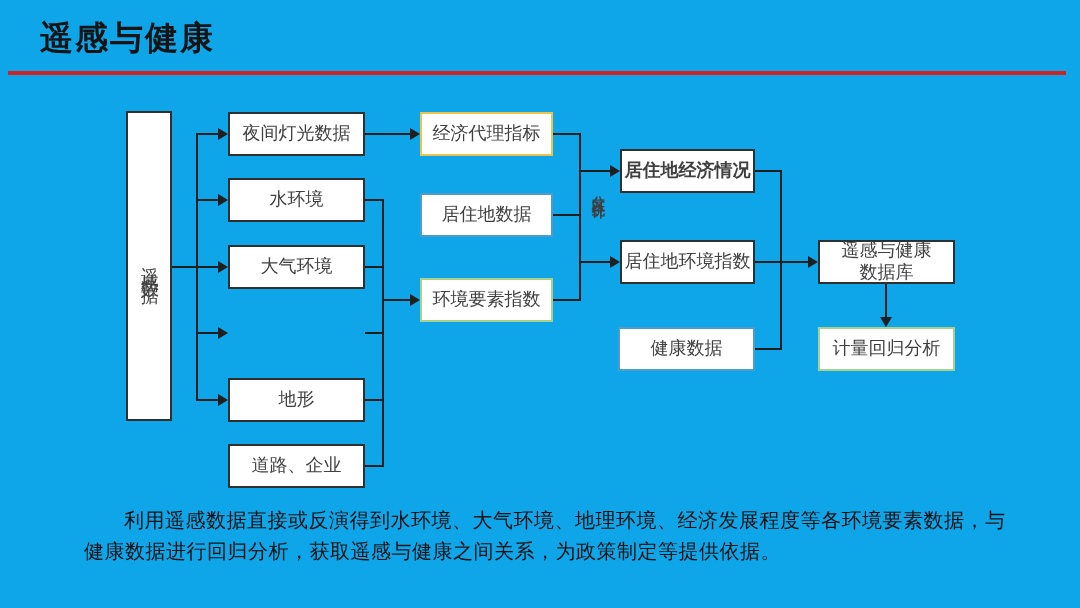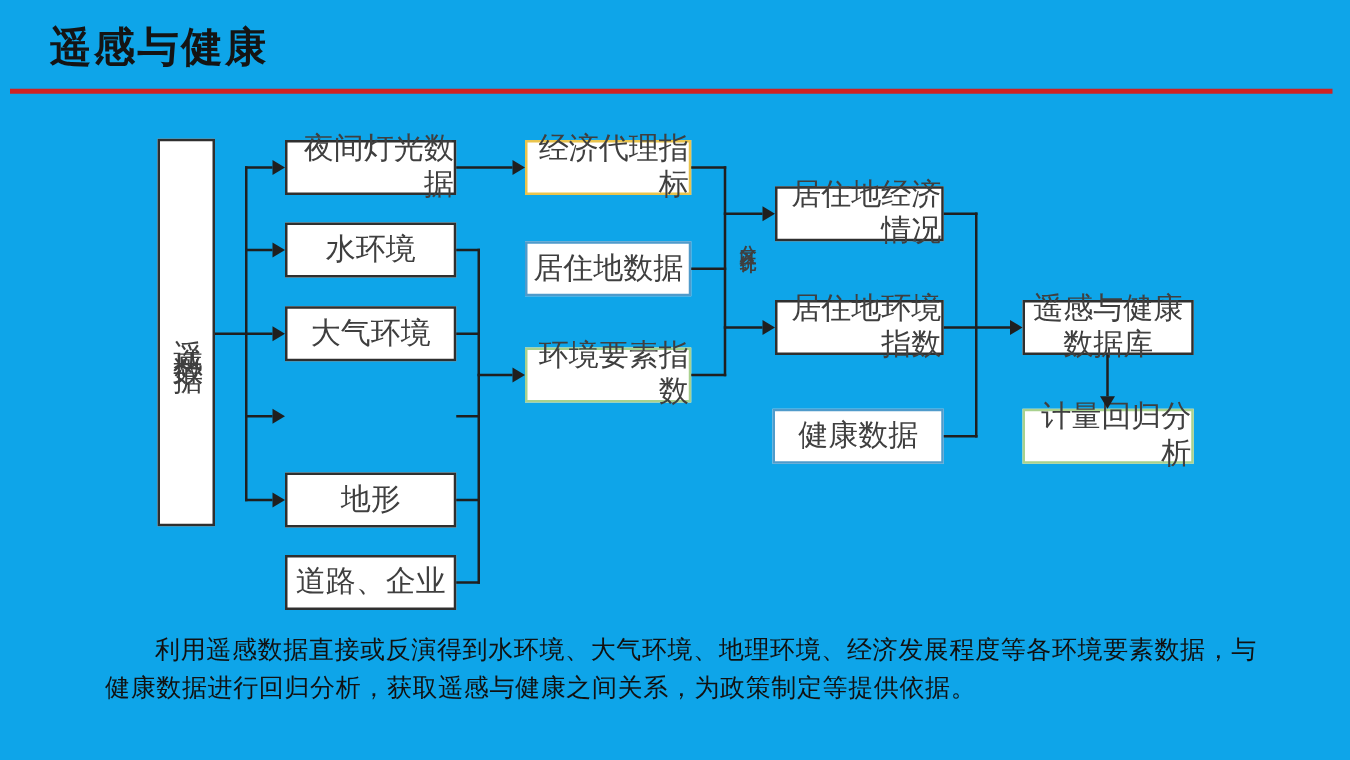--- a/index.html
+++ b/index.html
@@ -5,22 +5,22 @@
   html,body{margin:0;padding:0;background:#fff;}
   body{font-family:"Liberation Sans","DejaVu Sans",sans-serif;}
   #slide{position:relative;width:1080px;height:608px;background:#0ea5e9;overflow:hidden;}
 
   
   .title{position:absolute;left:40px;top:16px;font-size:33px;font-weight:bold;color:#141414;letter-spacing:2px;}
   .red-rule{position:absolute;left:8px;top:71px;width:1058px;height:4px;background:#cf2323;}
 
   
   .node{position:absolute;box-sizing:border-box;border:2px solid #2f2f2f;background:#ffffff;
-        display:flex;align-items:center;justify-content:center;text-align:right;
-        font-size:24px;color:#3f3f3f;line-height:1.2;}
+        display:flex;align-items:center;justify-content:center;text-align:center;
+        font-size:18px;color:#3f3f3f;line-height:1.2;}
   .node.yellow{border-color:#eac44d;}
   .node.blue{border-color:#4f9bcb;}
   .node.green{border-color:#a9d18e;}
   .node.vtext{writing-mode:vertical-rl;letter-spacing:7px;}
 
   .vlabel{position:absolute;writing-mode:vertical-rl;font-size:13px;font-weight:bold;
           color:#3f3f3f;letter-spacing:3px;}
 
   
   .hl{position:absolute;height:2px;background:#1f1f1f;}
@@ -49,21 +49,21 @@
   <div class="node" style="left:228px;top:245px;width:137px;height:44px;">大气环境</div>
   <div class="node" style="left:228px;top:378px;width:137px;height:44px;">地形</div>
   <div class="node" style="left:228px;top:444px;width:137px;height:44px;">道路、企业</div>
 
   <div class="node yellow" style="left:420px;top:112px;width:133px;height:44px;">经济代理指标</div>
   <div class="node blue" style="left:420px;top:193px;width:133px;height:44px;">居住地数据</div>
   <div class="node green" style="left:420px;top:278px;width:133px;height:44px;">环境要素指数</div>
 
   <div class="vlabel" style="left:589px;top:186px;">分区统计</div>
 
-  <div class="node" style="left:620px;top:149px;width:135px;height:44px;">居住地经济情况</div>
+  <div class="node" style="left:620px;top:149px;width:135px;height:44px;font-weight:bold;">居住地经济情况</div>
   <div class="node" style="left:620px;top:240px;width:135px;height:44px;">居住地环境指数</div>
   <div class="node blue" style="left:618px;top:327px;width:137px;height:44px;">健康数据</div>
 
   <div class="node" style="left:818px;top:240px;width:137px;height:44px;flex-direction:column;">
     <span>遥感与健康</span>
     <span>数据库</span>
   </div>
   <div class="node green" style="left:818px;top:327px;width:137px;height:44px;">计量回归分析</div>
 
   <div class="vl" style="left:196px;top:133px;height:268px;"></div>

